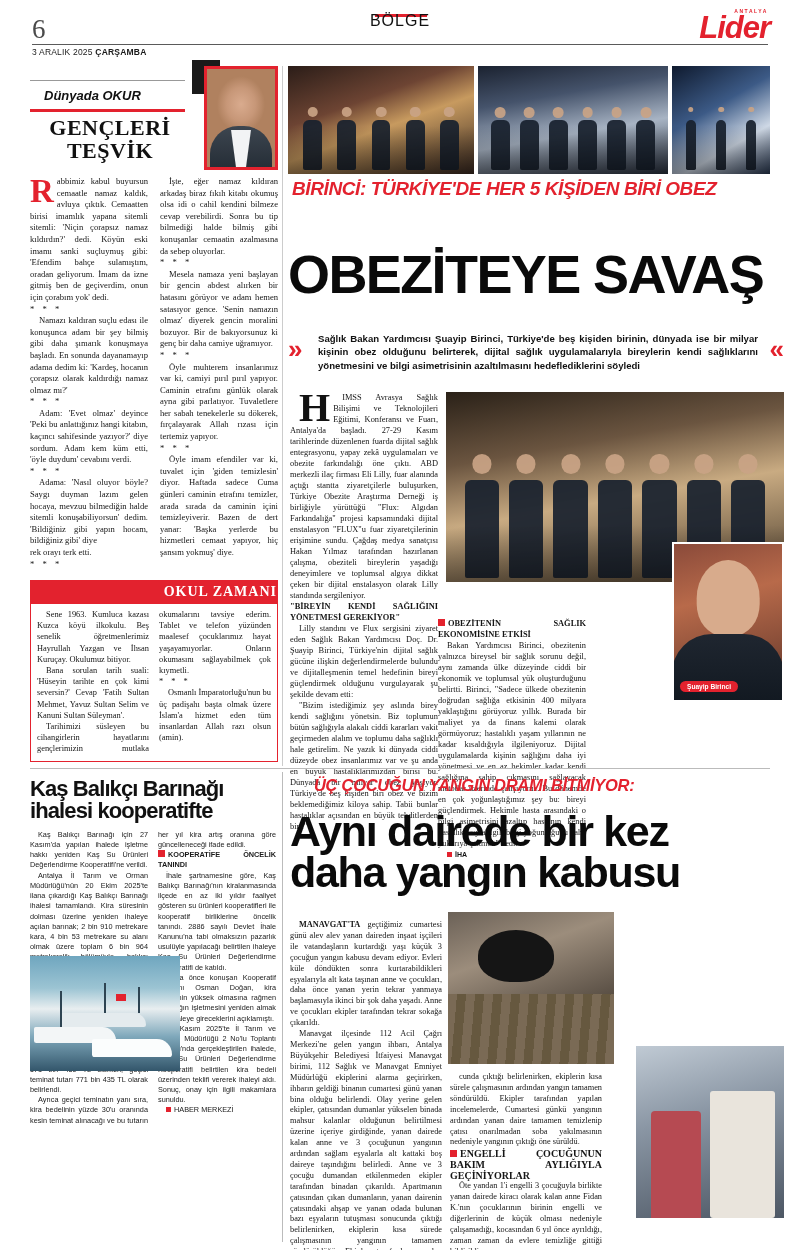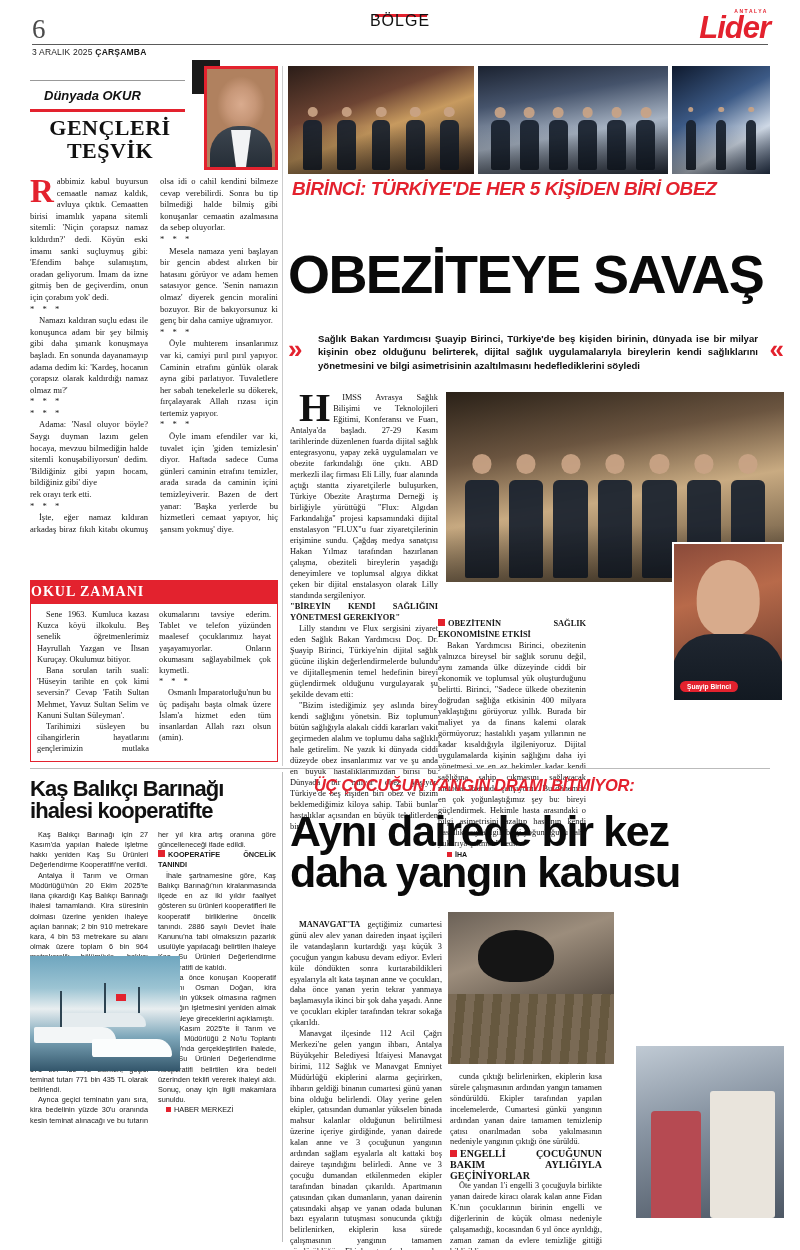--- a/index.html
+++ b/index.html
@@ -113,21 +113,21 @@
     color: #e3222e; padding-right: 3px; padding-top: 2px;
     font-family: "Liberation Serif", serif;
   }
 
   
   .okul-box {
     position: absolute; left: 30px; top: 580px; width: 248px;
     border: 1px solid #e3222e;
   }
   .okul-head {
-    background: #e3222e; color: #fff; text-align: left;
+    background: #e3222e; color: #fff; text-align: right;
     font-family: "Liberation Serif", serif;
     font-size: 14px; font-weight: bold; letter-spacing: 1px;
     padding: 3px 0 4px 0;
   }
   .okul-body { padding: 5px 6px 6px 6px; column-count: 2; column-gap: 10px; }
   .okul-body p {
     font-family: "Liberation Serif", serif;
     font-size: 8.4px; line-height: 11.2px; text-align: justify;
     color: #151515; text-indent: 9px; margin: 0;
   }
@@ -351,20 +351,21 @@
       </div>
       <div class="photo-corner"></div>
       <div class="author-photo"></div>
     </div>
 
     <div class="col-text">
       <p class="dropcap noind">Rabbimiz kabul buyursun cemaatle namaz kaldık, avluya çıktık. Cemaatten birisi imamlık yapana sitemli sitemli: 'Niçin çorapsız namaz kıldırdın?' dedi. Köyün eski imamı sanki suçluymuş gibi: 'Efendim bahçe sulamıştım, oradan geliyorum. İmam da izne gitmiş ben de geçiverdim, onun için çorabım yok' dedi.</p>
       <p class="dots">* * *</p>
       <p>Namazı kaldıran suçlu edası ile konuşunca adam bir şey bilmiş gibi daha şımarık konuşmaya başladı. En sonunda dayanamayıp adama dedim ki: 'Kardeş, hocanın çorapsız olarak kaldırdığı namaz olmaz mı?'</p>
       <p class="dots">* * *</p>
+      <p>Adam: 'Evet olmaz' deyince 'Peki bu anlattığınız hangi kitabın, kaçıncı sahifesinde yazıyor?' diye sordum. Adam kem küm etti, 'öyle duydum' cevabını verdi.</p>
       <p class="dots">* * *</p>
       <p>Adama: 'Nasıl oluyor böyle? Saygı duyman lazım gelen hocaya, mevzuu bilmediğin halde sitemli konuşabiliyorsun' dedim. 'Bildiğiniz gibi yapın hocam, bildiğiniz gibi' diye</p>
       <p class="noind">rek orayı terk etti.</p>
       <p class="dots">* * *</p>
       <p>İşte, eğer namaz kıldıran arkadaş biraz fıkıh kitabı okumuş olsa idi o cahil kendini bilmeze cevap verebilirdi. Sonra bu tip bilmediği halde bilmiş gibi konuşanlar cemaatin azalmasına da sebep oluyorlar.</p>
       <p class="dots">* * *</p>
       <p>Mesela namaza yeni başlayan bir gencin abdest alırken bir hatasını görüyor ve adam hemen satasıyor gence. 'Senin namazın olmaz' diyerek gencin moralini bozuyor. Bir de bakıyorsunuz ki genç bir daha camiye uğramıyor.</p>
       <p class="dots">* * *</p>
       <p>Öyle muhterem insanlarımız var ki, camiyi pırıl pırıl yapıyor. Caminin etrafını günlük olarak ayna gibi parlatıyor. Tuvaletlere her sabah tenekelerle su dökerek, fırçalayarak Allah rızası için tertemiz yapıyor.</p>
       <p class="dots">* * *</p>

